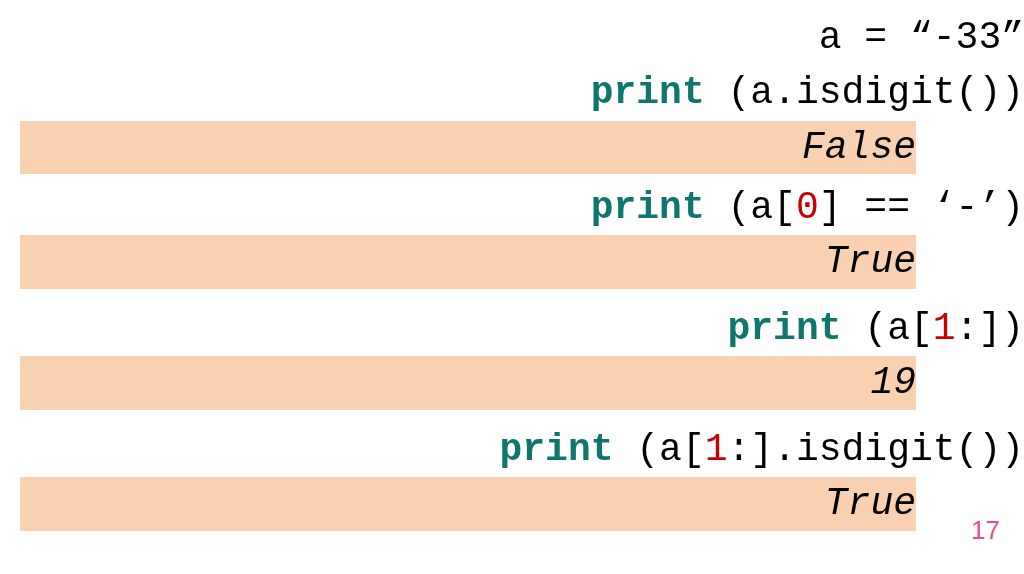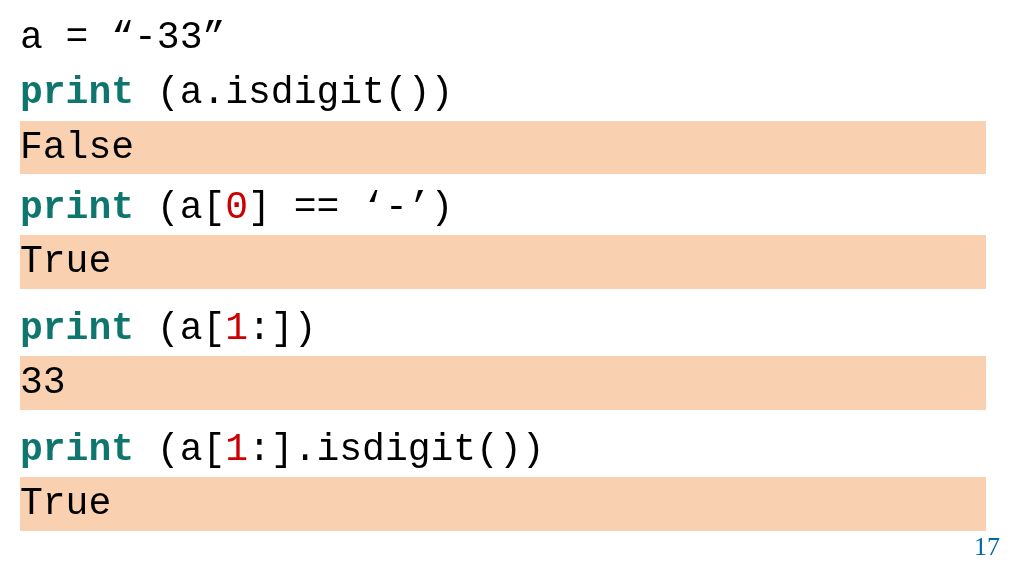--- a/index.html
+++ b/index.html
@@ -1,57 +1,59 @@
 <!DOCTYPE html>
 <html><head>
   <meta charset="utf-8">
   <style>
     * {
       margin: 0;
       padding: 0;
       box-sizing: border-box;
+      text-align: right;
     }
     body {
       width: 1024px;
       height: 574px;
       background: #ffffff;
       font-family: "Courier New", Courier, monospace;
       font-size: 38px;
       padding: 10px 0 0 20px;
       position: relative;
       overflow: hidden;
     }
     .code-line {
       padding: 2px 0;
       line-height: 1.35;
       white-space: pre;
     }
     .output-line {
       background: #fad1b0;
-      width: 966px;
+      width: 896px;
       padding: 4px 0 4px 0;
       line-height: 1.2;
       margin-bottom: 6px;
+      font-style: italic;
     }
     .kw {
       color: #0f766e;
       font-weight: bold;
     }
     .num {
       color: #cc0000;
     }
     .plain {
       color: #000000;
     }
     .page-number {
       position: absolute;
-      bottom: 12px;
+      bottom: 28px;
       right: 24px;
-      color: #0369a1;
-      font-family: Liberation Serif, serif;
+      color: #ec4899;
+      font-family: Liberation Sans, sans-serif;
       font-size: 26px;
     }
     .spacer {
       height: 6px;
     }
   </style>
 </head>
 <body>
 
 <div class="code-line"><span class="plain">a = </span><span class="plain">“-33”</span></div>
@@ -61,21 +63,21 @@
 <div class="output-line"><span>False</span></div>
 
 <div class="code-line"><span class="kw">print</span><span class="plain"> (a[</span><span class="num">0</span><span class="plain">] == </span><span class="plain">‘-’</span><span class="plain">)</span></div>
 
 <div class="output-line"><span>True</span></div>
 
 <div class="spacer"></div>
 
 <div class="code-line"><span class="kw">print</span><span class="plain"> (a[</span><span class="num">1</span><span class="plain">:])</span></div>
 
-<div class="output-line"><span>33</span></div>
+<div class="output-line"><span>19</span></div>
 
 <div class="spacer"></div>
 
 <div class="code-line"><span class="kw">print</span><span class="plain"> (a[</span><span class="num">1</span><span class="plain">:].isdigit())</span></div>
 
 <div class="output-line"><span>True</span></div>
 
 <div class="page-number">17</div>
 
 </body></html>

